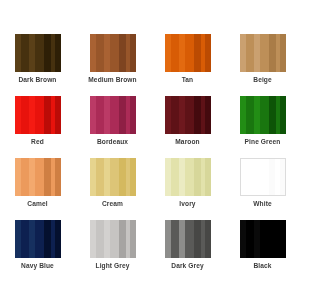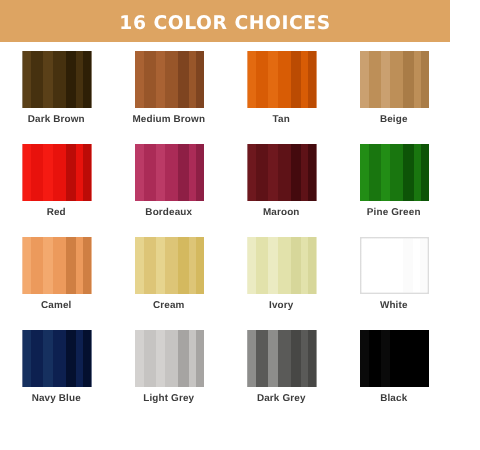--- a/index.html
+++ b/index.html
@@ -84,23 +84,20 @@
     font-weight: bold;
     letter-spacing: 0.1px;
     max-width: 70px;
   }
 </style>
 </head>
 <body style="background: rgb(255, 255, 255);">
 
 <div id="page">
 
-  <div class="banner" style="background: rgb(221, 164, 98);">
-    <div class="banner-title" style="color: rgb(255, 255, 255);">16 COLOR CHOICES</div>
-  </div>
 
   <div class="grid">
     <div class="row">
       <div class="cell">
         <div class="swatch" style="background: rgb(70, 49, 15);">
             <div class="bands" style="background: linear-gradient(to right, rgb(90, 64, 24) 0%, rgb(90, 64, 24) 13%, rgb(70, 49, 15) 13%, rgb(70, 49, 15) 30%, rgb(90, 64, 24) 30%, rgb(90, 64, 24) 44%, rgb(70, 49, 15) 44%, rgb(70, 49, 15) 63%, rgb(46, 31, 6) 63%, rgb(46, 31, 6) 78%, rgb(70, 49, 15) 78%, rgb(70, 49, 15) 88%, rgb(46, 31, 6) 88%, rgb(46, 31, 6) 100%);"></div>
           </div>
         <div class="label" style="color: rgb(60, 60, 60);">Dark Brown</div>
       </div>
       <div class="cell">

